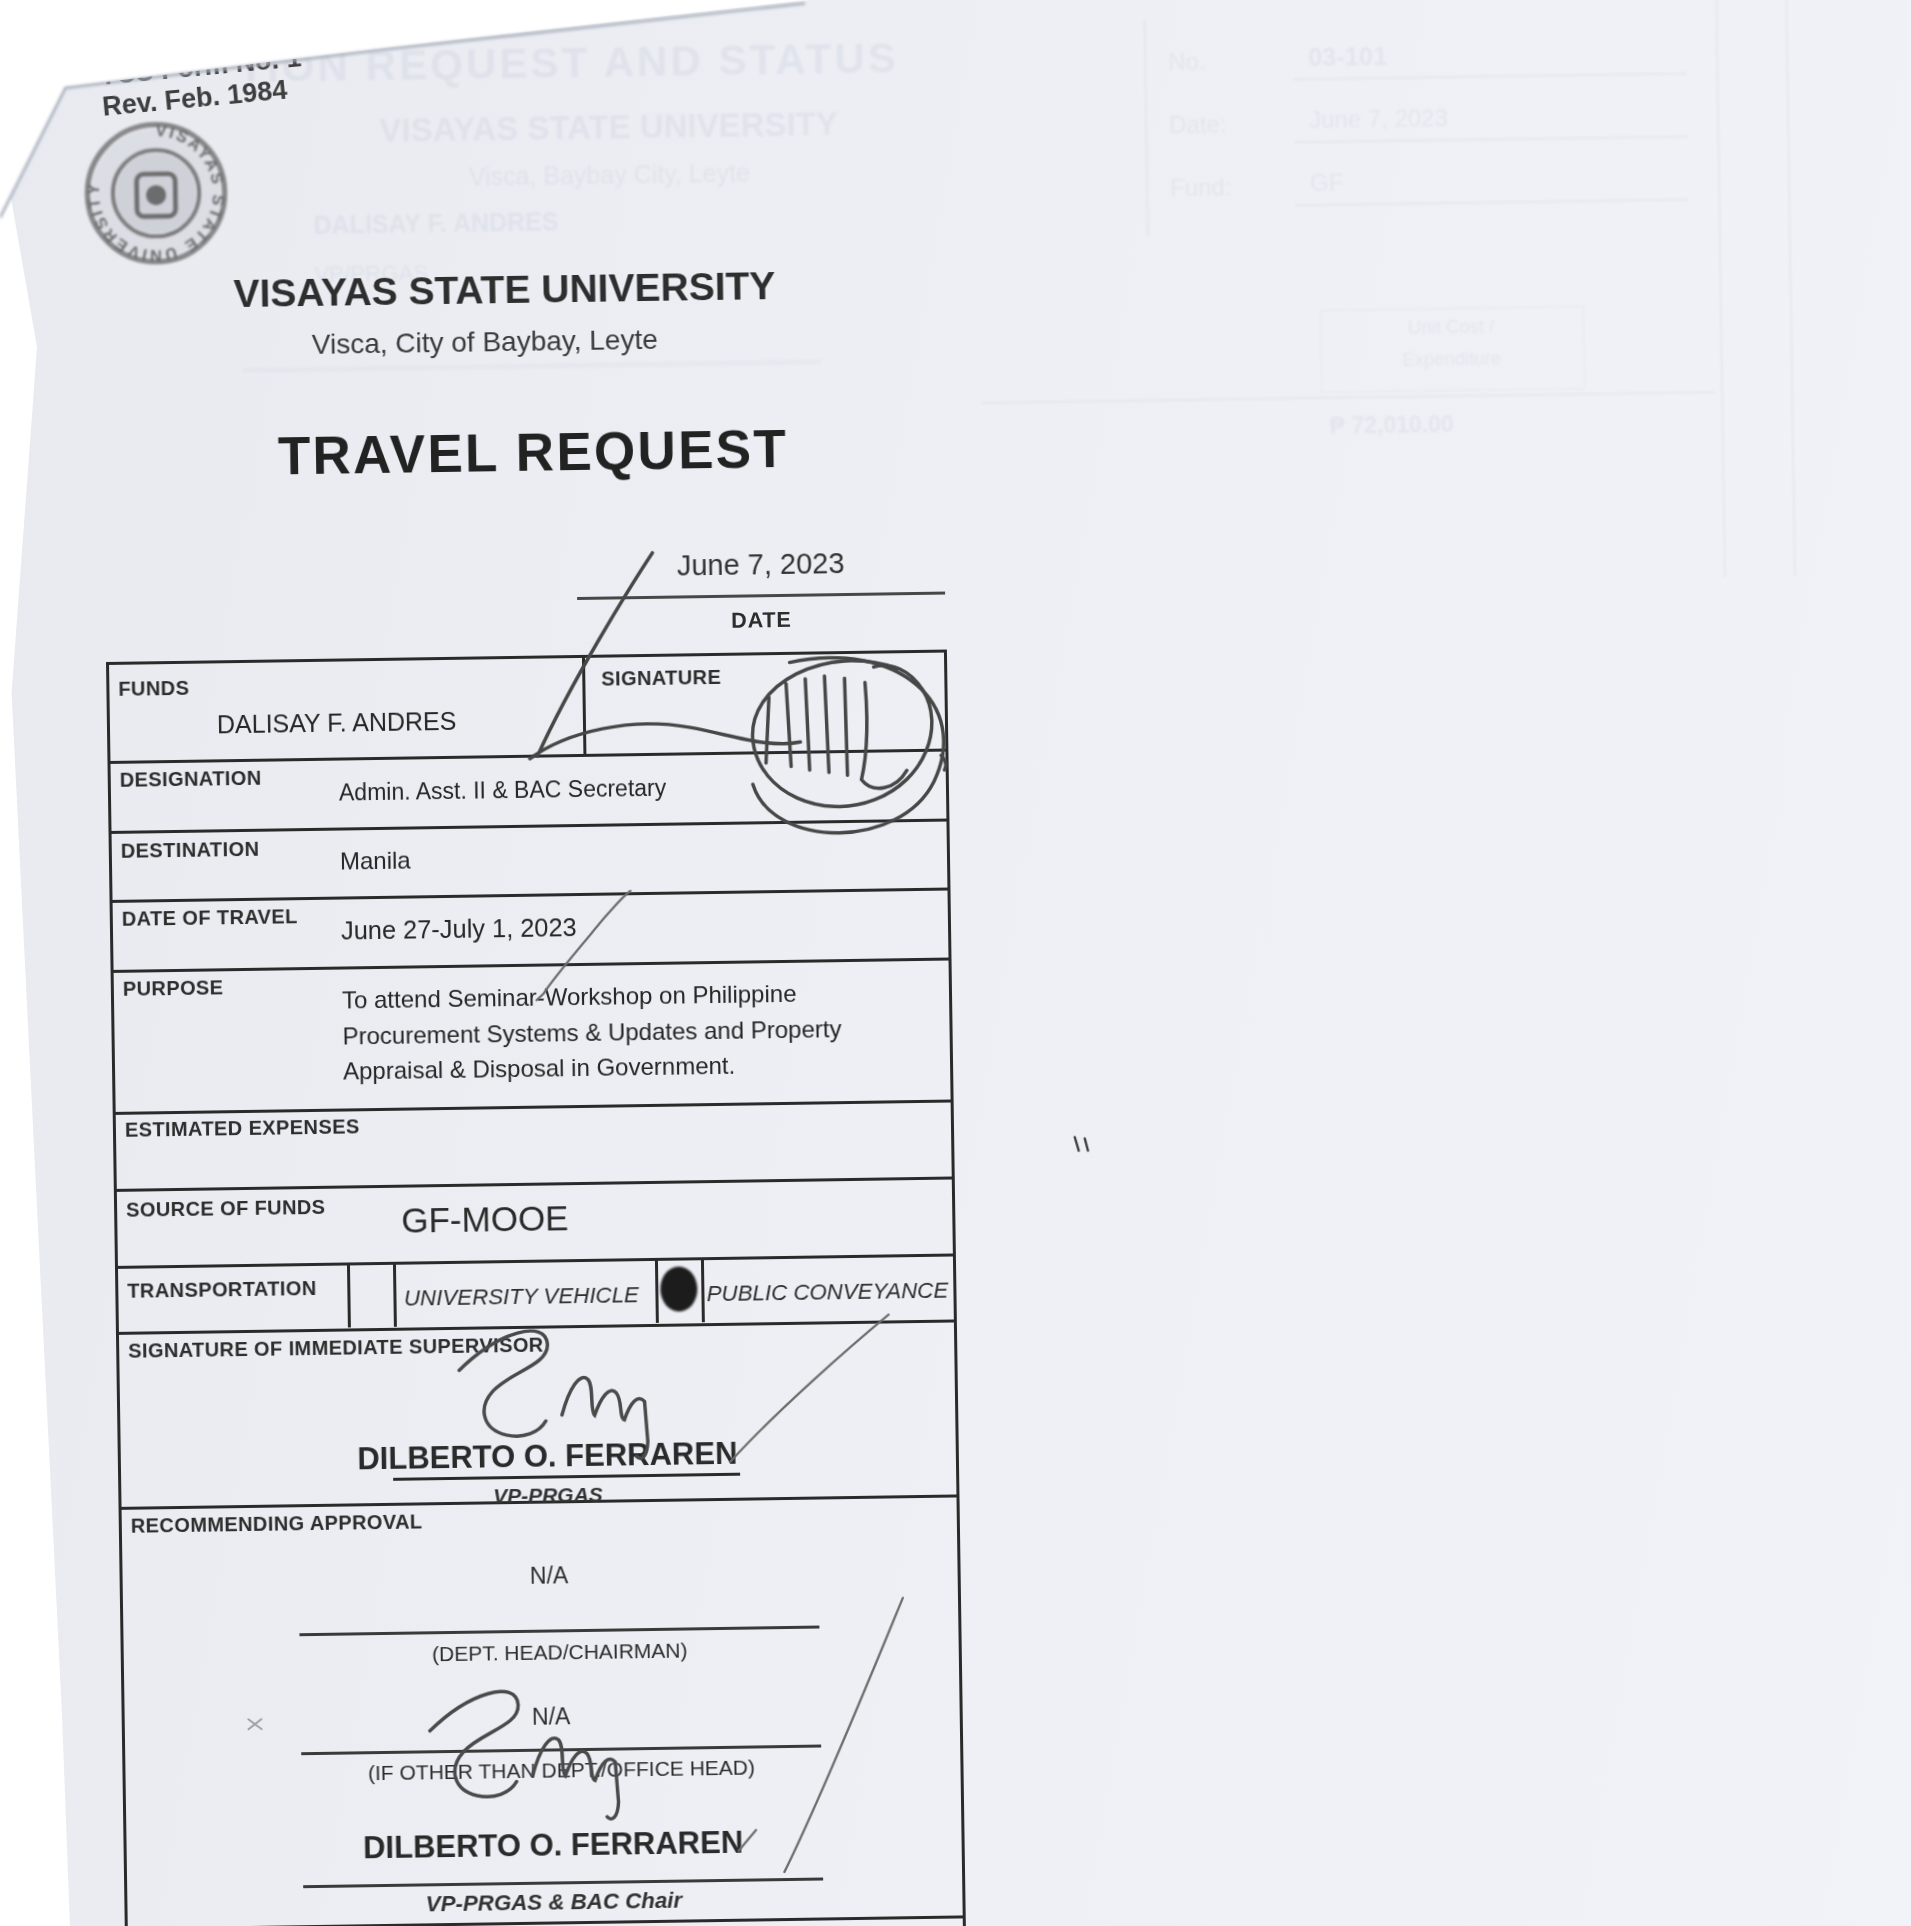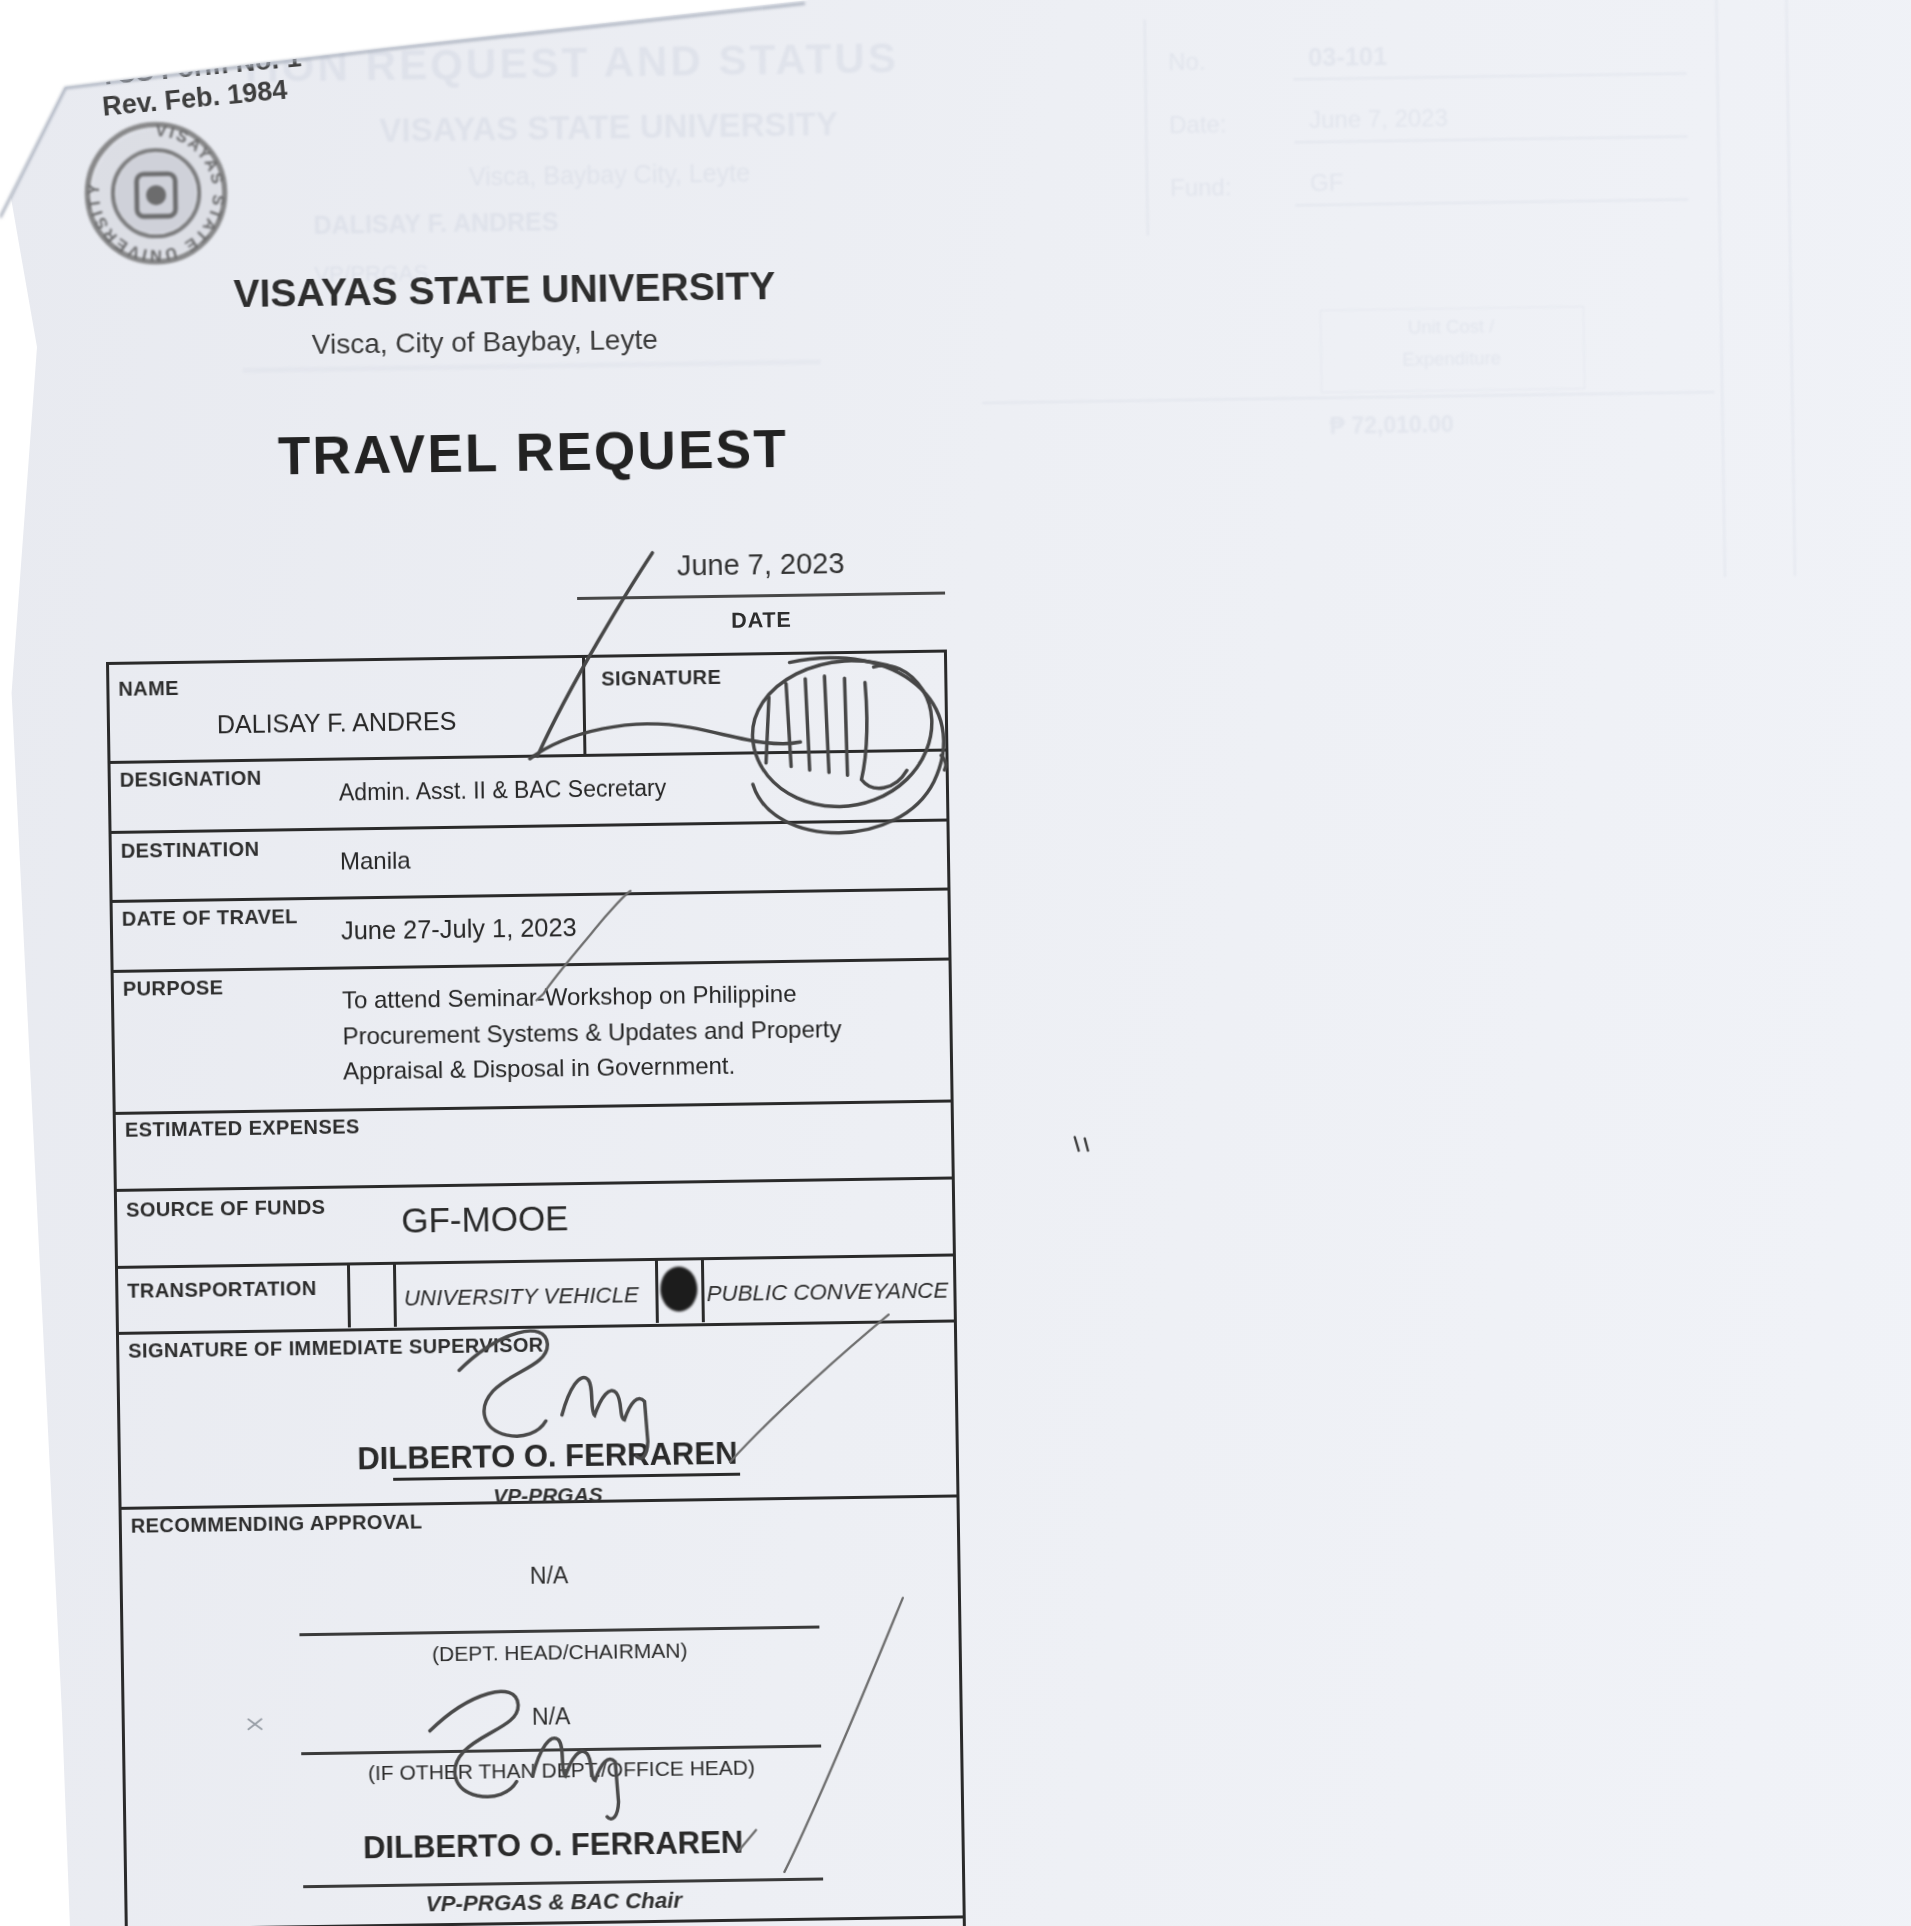--- a/index.html
+++ b/index.html
@@ -118,21 +118,21 @@
     <div class="abs hline" style="top:667px;"></div>
     <div class="abs hline" style="top:842px;"></div>
     <div class="abs hline" style="top:1263px;"></div>
     <div class="abs vline" style="left:473px;top:0;height:96px;"></div>
     <div class="abs vline" style="left:229px;top:601px;height:65px;"></div>
     <div class="abs vline" style="left:275px;top:601px;height:65px;"></div>
     <div class="abs vline" style="left:537px;top:601px;height:65px;"></div>
     <div class="abs vline" style="left:583px;top:601px;height:65px;"></div>
   </div>
 
-  <div class="abs lbl" style="left:118px;top:678px;">NAME</div>
+  <div class="abs lbl" style="left:118px;top:678px;">FUNDS</div>
   <div class="abs lbl" style="left:601px;top:675px;">SIGNATURE</div>
   <div class="abs val" style="left:216px;top:712px;">DALISAY F. ANDRES</div>
 
   <div class="abs lbl" style="left:118px;top:769px;">DESIGNATION</div>
   <div class="abs val" style="left:337px;top:783px;font-size:23px;">Admin. Asst. II &amp; BAC Secretary</div>
 
   <div class="abs lbl" style="left:118px;top:840px;">DESTINATION</div>
   <div class="abs val" style="left:337px;top:851px;font-size:24px;">Manila</div>
 
   <div class="abs lbl" style="left:118px;top:908px;">DATE OF TRAVEL</div>

